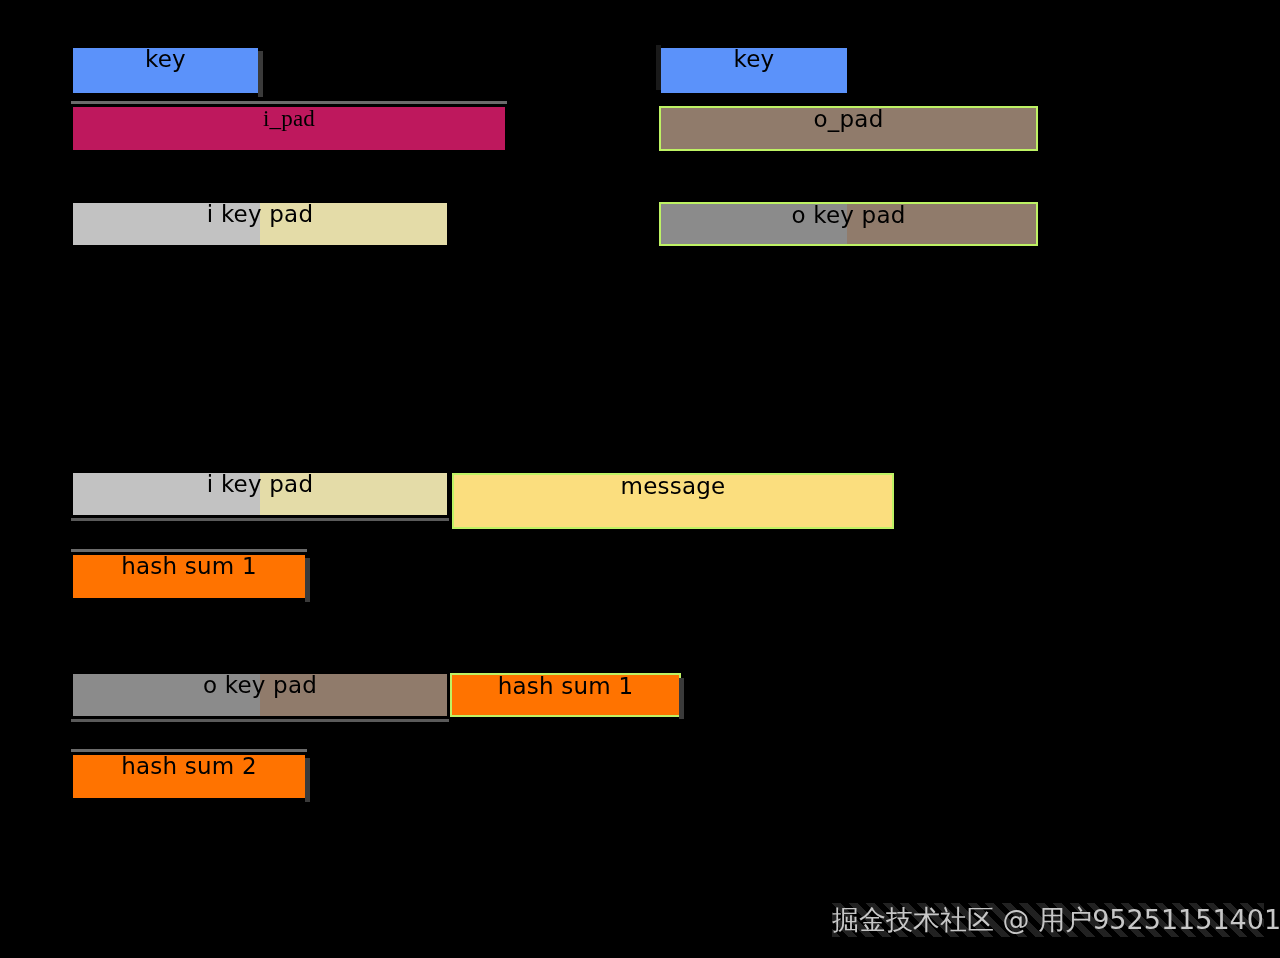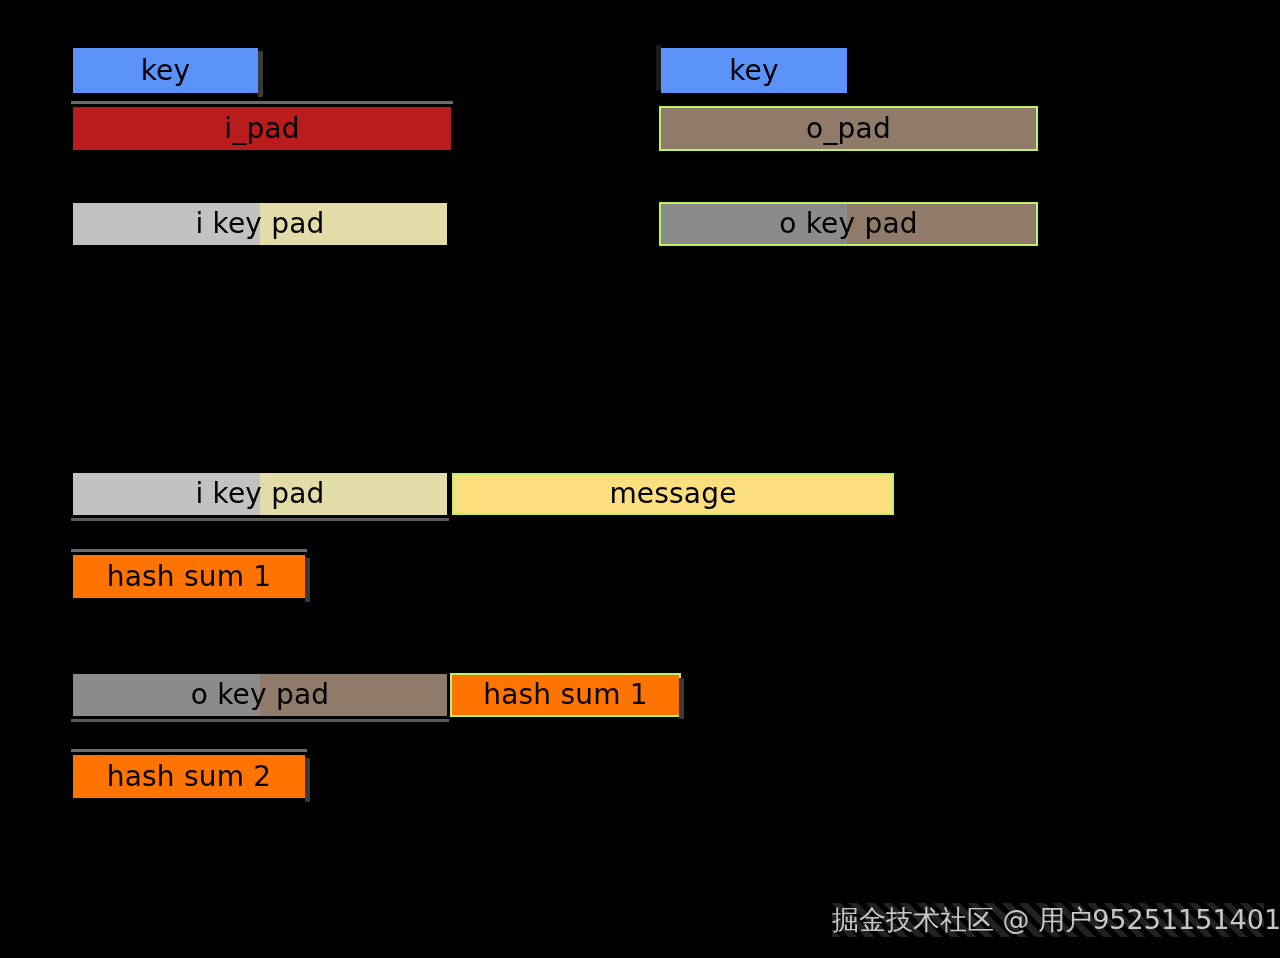--- a/index.html
+++ b/index.html
@@ -23,24 +23,24 @@
     width: 1280px;
     height: 958px;
     background: #000000;
   }
 
   
   .blk {
     position: absolute;
     box-sizing: border-box;
     display: flex;
-    align-items: center;
+    align-items: flex-start;
     justify-content: center;
     color: #000000;
-    font-size: 28px;
+    font-size: 23px;
     line-height: 1;
     letter-spacing: 0.2px;
     white-space: nowrap;
     overflow: visible;
   }
   .blk .lbl {
     position: relative;
     z-index: 5;
     pointer-events: none;
   }
@@ -119,21 +119,21 @@
 <div id="canvas">
 
   <div class="blk sh-right" style="left:73px; top:48px; width:185px; height:45px; background:#5B92FA;">
     <span class="lbl">key</span>
   </div>
 
   <div class="blk sh-left" style="left:661px; top:48px; width:186px; height:45px; background:#5B92FA;">
     <span class="lbl">key</span>
   </div>
 
-  <div class="blk rule-over" style="left:73px; top:107px; width:378px; height:43px; background:#b91c1c;">
+  <div class="blk rule-over" style="left:73px; top:107px; width:432px; height:43px; background:#be185d;font-family:Liberation Serif, serif;">
     <span class="lbl">i_pad</span>
   </div>
 
   <div class="blk bordered" style="left:659px; top:106px; width:379px; height:45px; background:#907B6B;">
     <span class="lbl">o_pad</span>
   </div>
 
   <div class="blk" style="left:73px; top:203px; width:374px; height:42px;">
     <span class="seg" style="left:0px; width:187px; background:#C2C2C2;"></span>
     <span class="seg" style="left:187px; right:0px; background:#E4DCA8;"></span>
@@ -145,21 +145,21 @@
     <span class="seg" style="left:186px; right:0px; background:#907B6B;"></span>
     <span class="lbl">o key pad</span>
   </div>
 
   <div class="blk rule-under" style="left:73px; top:473px; width:374px; height:42px;">
     <span class="seg" style="left:0px; width:187px; background:#C2C2C2;"></span>
     <span class="seg" style="left:187px; right:0px; background:#E4DCA8;"></span>
     <span class="lbl">i key pad</span>
   </div>
 
-  <div class="blk bordered" style="left:452px; top:473px; width:442px; height:42px; background:#FBDE7E;">
+  <div class="blk bordered" style="left:452px; top:473px; width:442px; height:56px; background:#FBDE7E;">
     <span class="lbl">message</span>
   </div>
 
   <div class="blk sh-right rule-over" style="left:73px; top:555px; width:232px; height:43px; background:#FF7300;">
     <span class="lbl">hash sum 1</span>
   </div>
 
   <div class="blk rule-under" style="left:73px; top:674px; width:374px; height:42px;">
     <span class="seg" style="left:0px; width:187px; background:#8B8B8B;"></span>
     <span class="seg" style="left:187px; right:0px; background:#907B6B;"></span>

